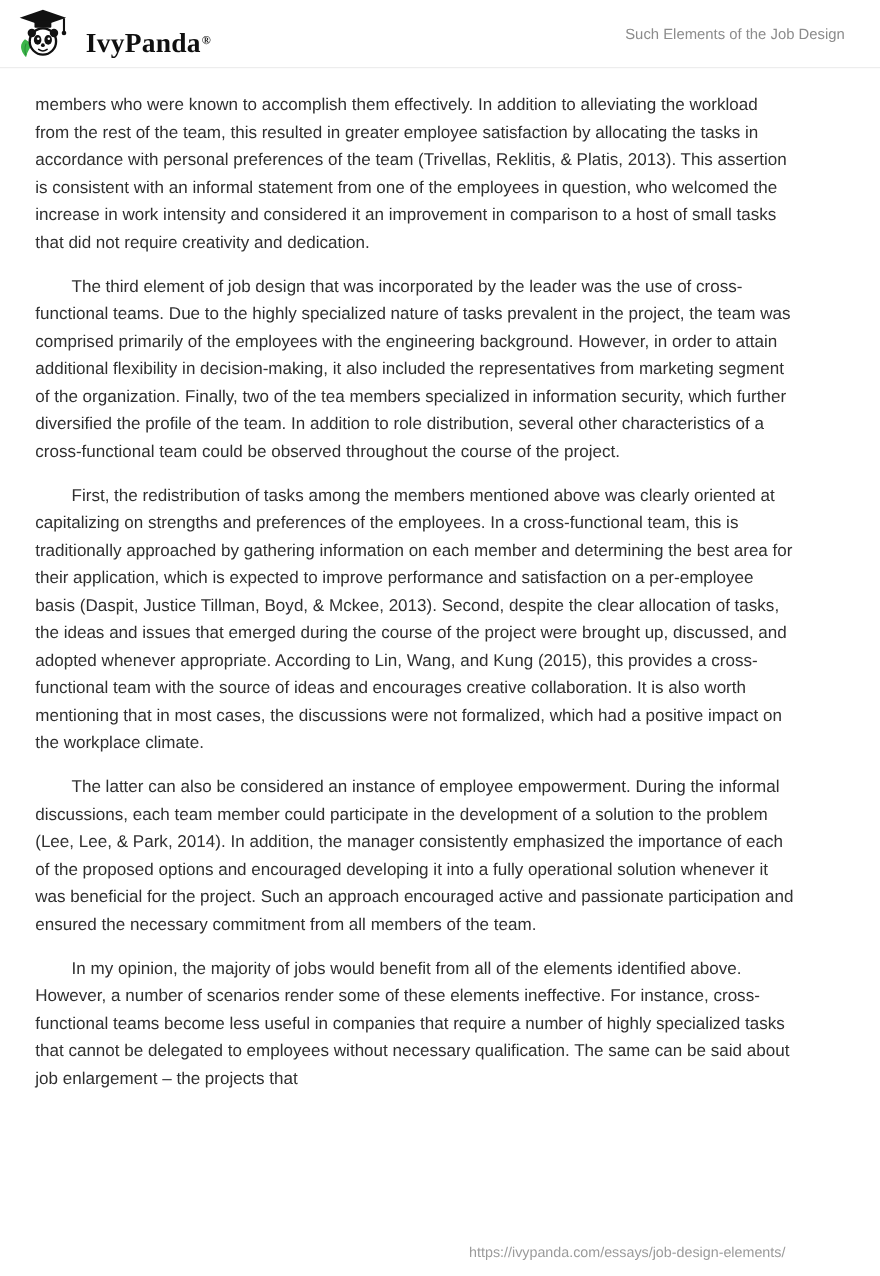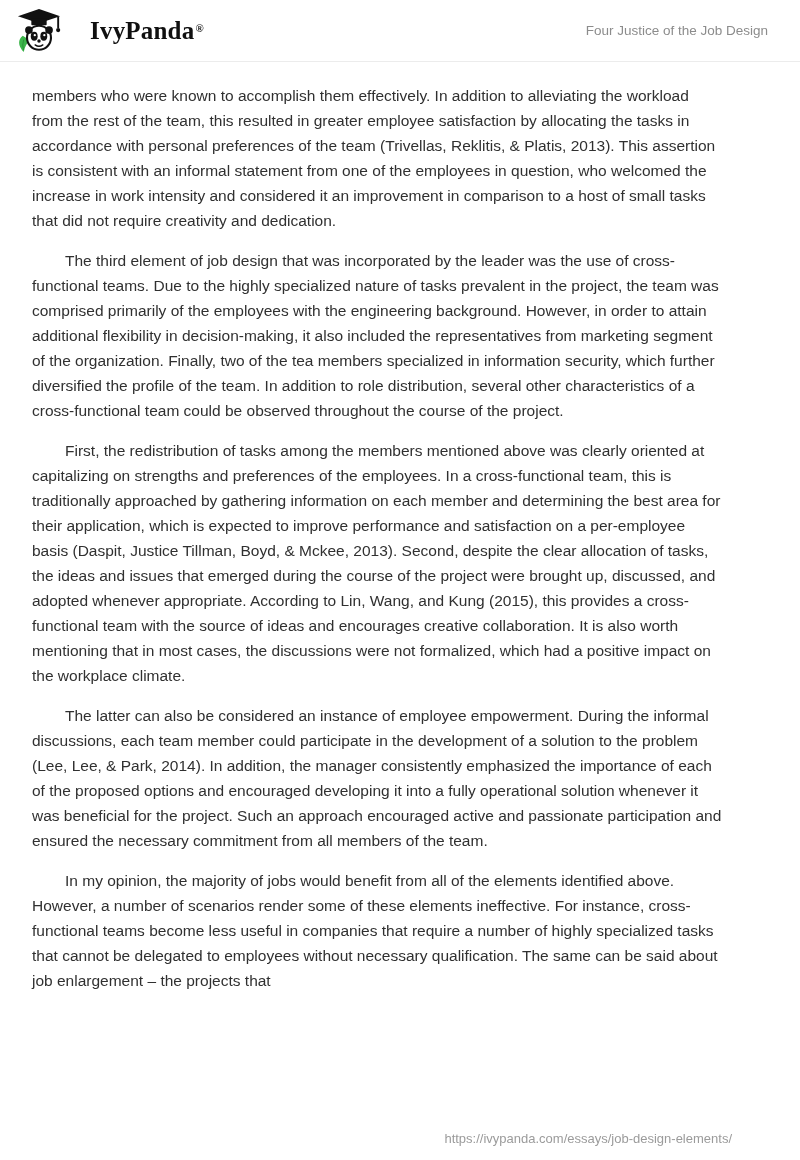--- a/index.html
+++ b/index.html
@@ -14,22 +14,22 @@
   .header {
     height: 62px;
     display: flex;
     align-items: center;
     justify-content: space-between;
     padding: 8px 32px 8px 16px;
     border-bottom: 1px solid #ececec;
   }
   .brand {
     display: flex;
-    align-items: center;
-    gap: 28px;
+    align-items: flex-end;
+    gap: 16px;
   }
   .logo {
     width: 46px;
     height: 46px;
     display: block;
   }
   .brand-name {
     font-family: "Liberation Serif", serif;
     font-weight: bold;
     font-size: 25px;
@@ -56,21 +56,21 @@
     text-align: left;
   }
   .content p {
     margin-bottom: 15px;
   }
   .content p.indent {
     text-indent: 33px;
   }
   .footer {
     position: absolute;
-    right: 68px;
+    right: 86px;
     bottom: 14px;
     font-size: 13px;
     color: #9b9b9b;
   }
 </style>
 </head>
 <body>
 
 <div class="header">
   <div class="brand">
@@ -92,21 +92,21 @@
       <ellipse cx="29" cy="29.5" rx="3.6" ry="4.6" fill="#111111"></ellipse>
       <circle cx="19.6" cy="28.4" r="1.2" fill="#ffffff"></circle>
       <circle cx="29.6" cy="28.4" r="1.2" fill="#ffffff"></circle>
       <circle cx="24" cy="34.5" r="1.8" fill="#111111"></circle>
       <path d="M20 38.5 q4 3 8 0" stroke="#111111" stroke-width="1.5" fill="none" stroke-linecap="round"></path>
     </svg>
     <div>
       <span class="brand-name">IvyPanda</span><span class="brand-reg">®</span>
     </div>
   </div>
-  <div class="doc-title">Four Justice of the Job Design</div>
+  <div class="doc-title">Such Elements of the Job Design</div>
 </div>
 
 <div class="content">
     <p>members who were known to accomplish them effectively. In addition to alleviating the workload from the rest of the team, this resulted in greater employee satisfaction by allocating the tasks in accordance with personal preferences of the team (Trivellas, Reklitis, &amp; Platis, 2013). This assertion is consistent with an informal statement from one of the employees in question, who welcomed the increase in work intensity and considered it an improvement in comparison to a host of small tasks that did not require creativity and dedication.</p>
     <p class="indent">The third element of job design that was incorporated by the leader was the use of cross-functional teams. Due to the highly specialized nature of tasks prevalent in the project, the team was comprised primarily of the employees with the engineering background. However, in order to attain additional flexibility in decision-making, it also included the representatives from marketing segment of the organization. Finally, two of the tea members specialized in information security, which further diversified the profile of the team. In addition to role distribution, several other characteristics of a cross-functional team could be observed throughout the course of the project.</p>
     <p class="indent">First, the redistribution of tasks among the members mentioned above was clearly oriented at capitalizing on strengths and preferences of the employees. In a cross-functional team, this is traditionally approached by gathering information on each member and determining the best area for their application, which is expected to improve performance and satisfaction on a per-employee basis (Daspit, Justice Tillman, Boyd, &amp; Mckee, 2013). Second, despite the clear allocation of tasks, the ideas and issues that emerged during the course of the project were brought up, discussed, and adopted whenever appropriate. According to Lin, Wang, and Kung (2015), this provides a cross-functional team with the source of ideas and encourages creative collaboration. It is also worth mentioning that in most cases, the discussions were not formalized, which had a positive impact on the workplace climate.</p>
     <p class="indent">The latter can also be considered an instance of employee empowerment. During the informal discussions, each team member could participate in the development of a solution to the problem (Lee, Lee, &amp; Park, 2014). In addition, the manager consistently emphasized the importance of each of the proposed options and encouraged developing it into a fully operational solution whenever it was beneficial for the project. Such an approach encouraged active and passionate participation and ensured the necessary commitment from all members of the team.</p>
     <p class="indent">In my opinion, the majority of jobs would benefit from all of the elements identified above. However, a number of scenarios render some of these elements ineffective. For instance, cross-functional teams become less useful in companies that require a number of highly specialized tasks that cannot be delegated to employees without necessary qualification. The same can be said about job enlargement – the projects that</p>
   </div>
 

